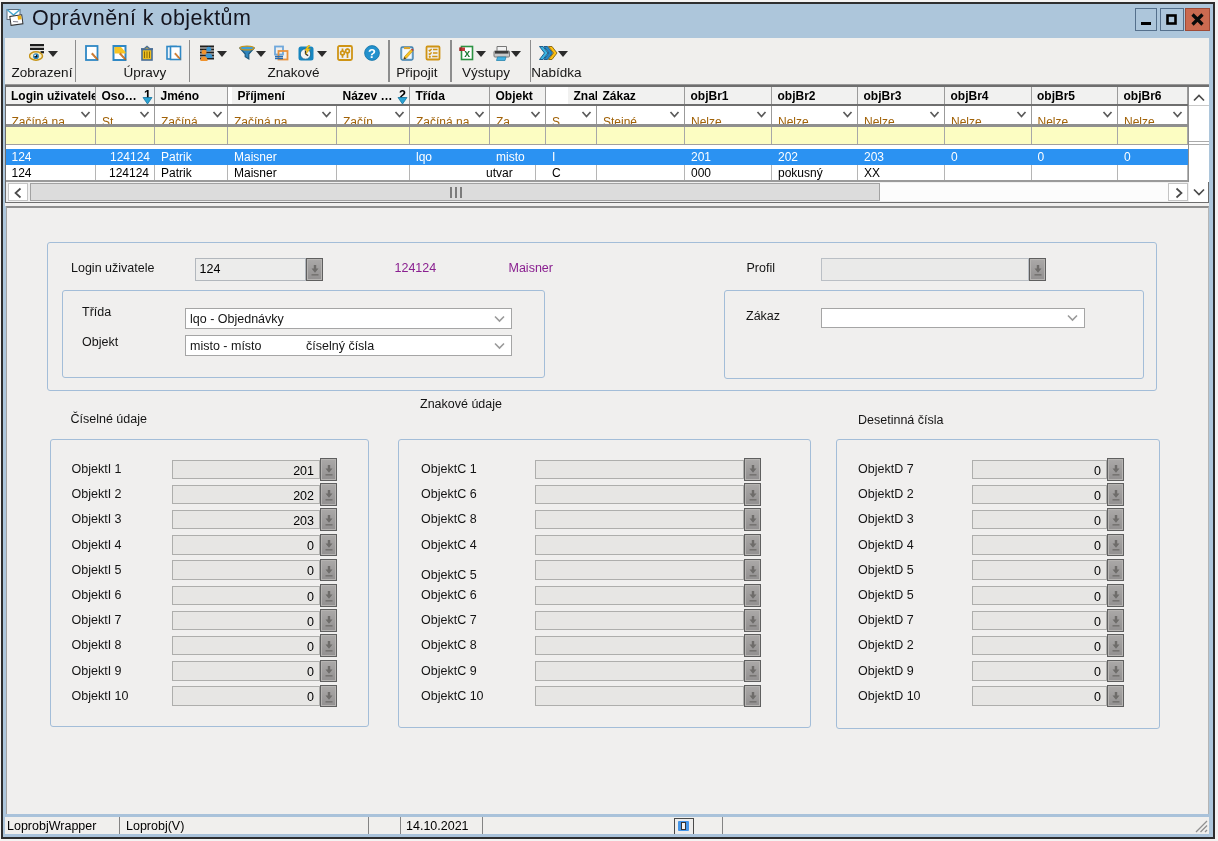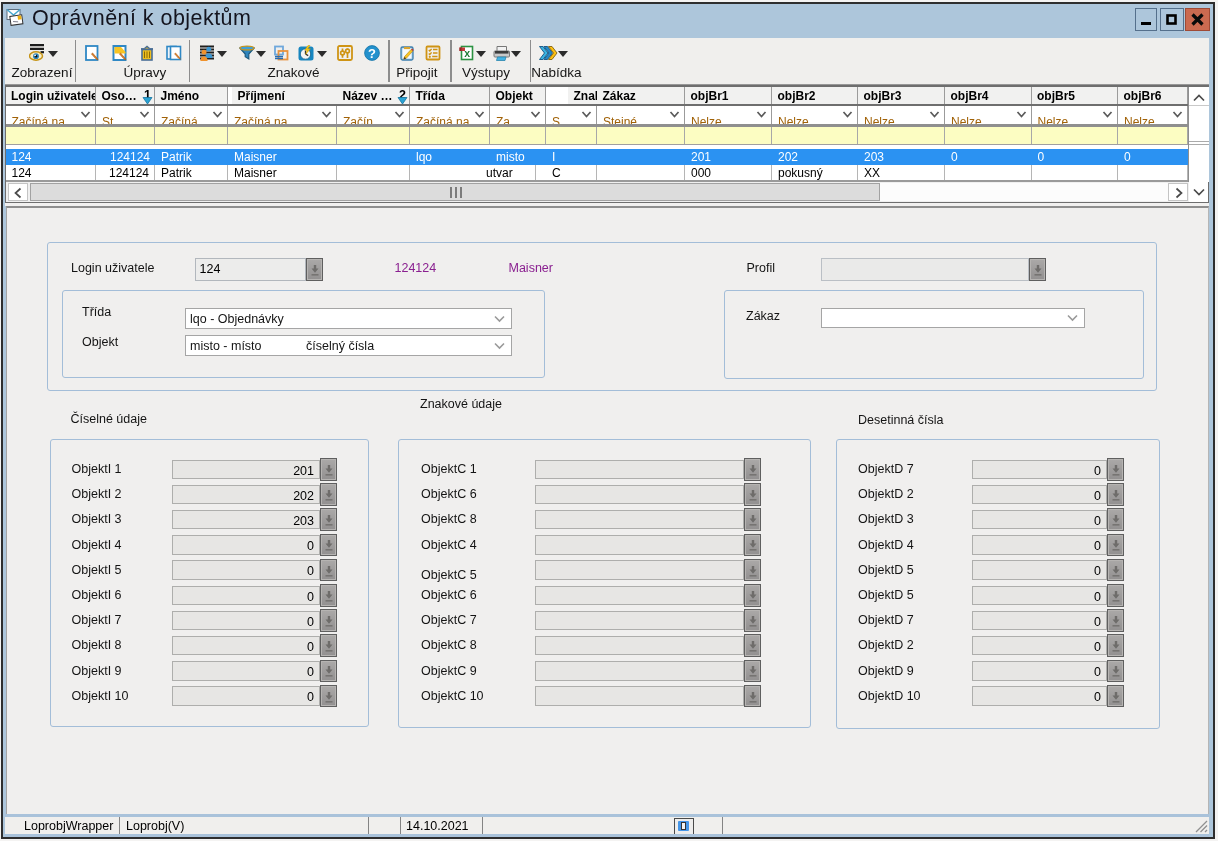--- a/index.html
+++ b/index.html
@@ -589,21 +589,21 @@
       <path d="M1.5 10.8 h7" stroke="#767472" stroke-width="1.6"></path>
     </svg>
   </div>
 <div style="left:4.5px;top:813.5px;width:1204.5px;height:3px;background:#a9c2da"></div>
 <div style="left:4.5px;top:816.5px;width:1204.5px;height:17px;background:#f0efed"></div>
 <div class="sdiv" style="left:119px"></div>
 <div class="sdiv" style="left:368px"></div>
 <div class="sdiv" style="left:400px"></div>
 <div class="sdiv" style="left:482px"></div>
 <div class="sdiv" style="left:722px"></div>
-<div class="stext" style="left:24px">LoprobjWrapper</div>
+<div class="stext" style="left:7px">LoprobjWrapper</div>
 <div class="stext" style="left:126px">Loprobj(V)</div>
 <div class="stext" style="left:406px">14.10.2021</div>
 <div style="left:673.5px;top:818px;width:20px;height:16.5px;border:1.5px solid #4a4a4a;background:#eeedec">
 <div style="left:3.5px;top:1.5px;width:10.5px;height:10.5px;background:#4596e8;border-radius:1px">
 <div style="left:3px;top:1.5px;width:4.5px;height:7.5px;background:#f2f2f2;border:1px solid #333"></div>
 </div>
   </div>
 <svg style="position:absolute;left:1195px;top:820px" width="13" height="13" viewBox="0 0 13 13">
     <path d="M12 1 L1 12 M12 5.5 L5.5 12 M12 10 L10 12" stroke="#909090" stroke-width="1.3" fill="none"></path>
   </svg>

